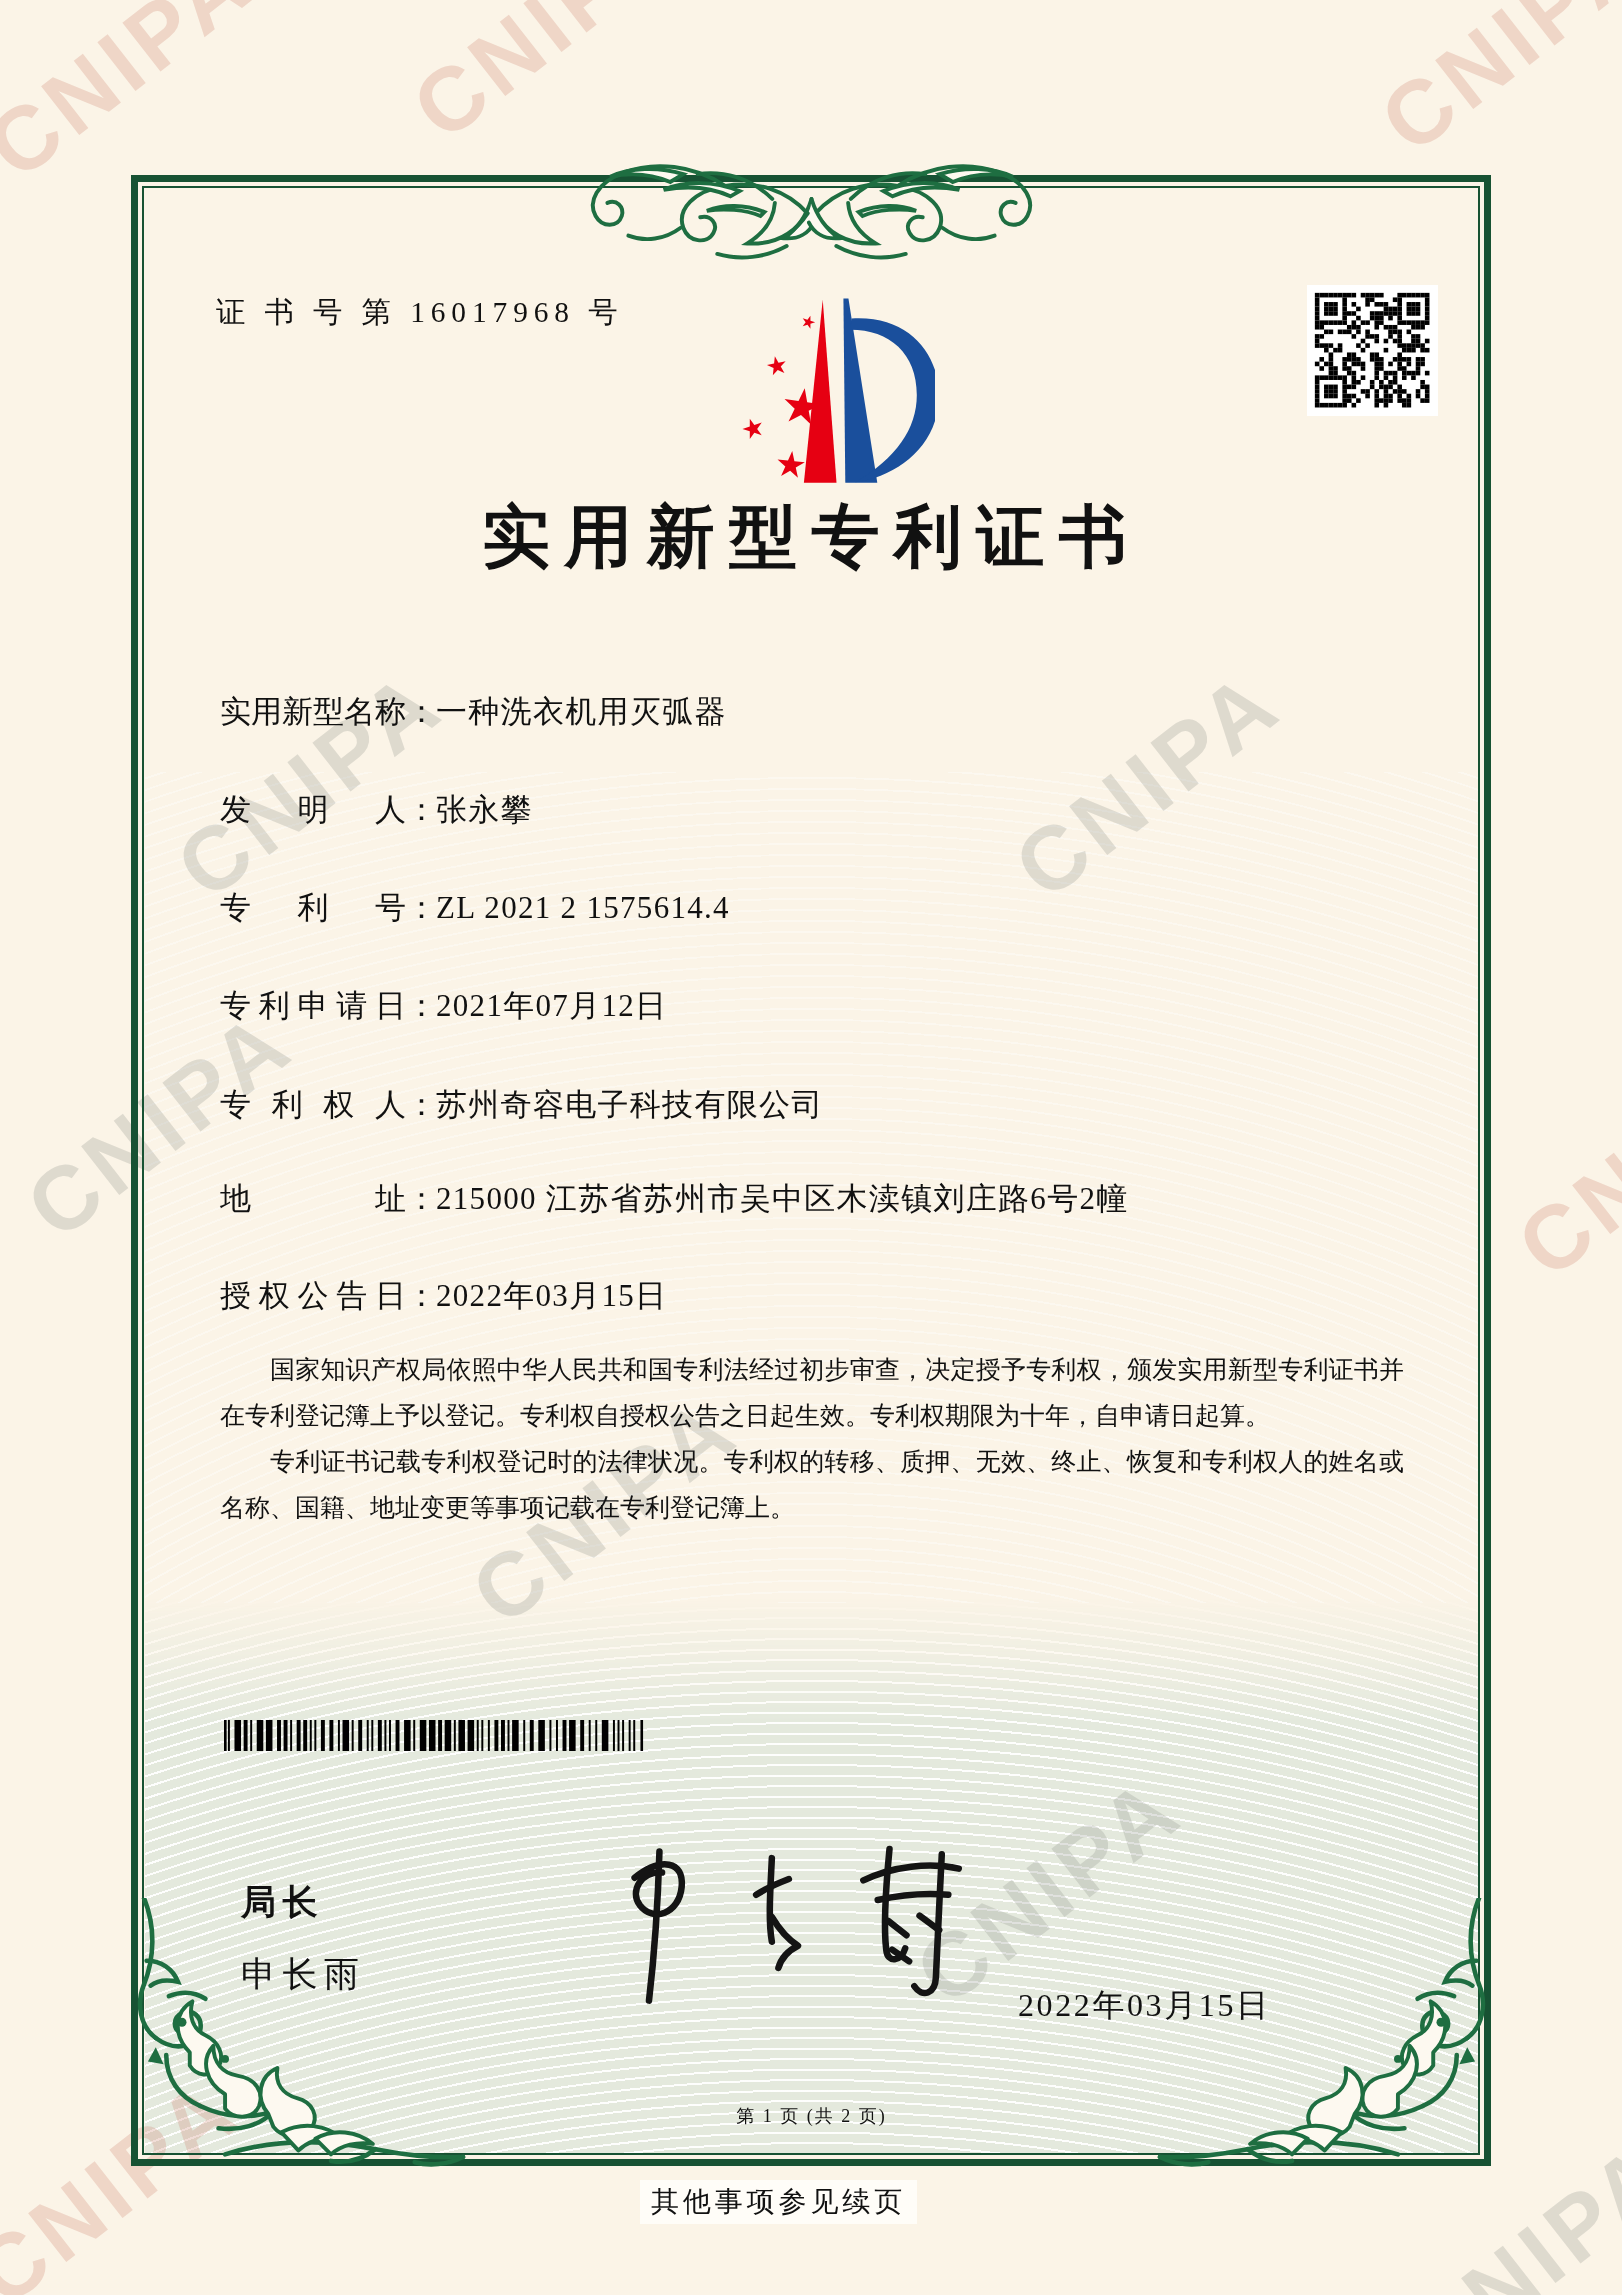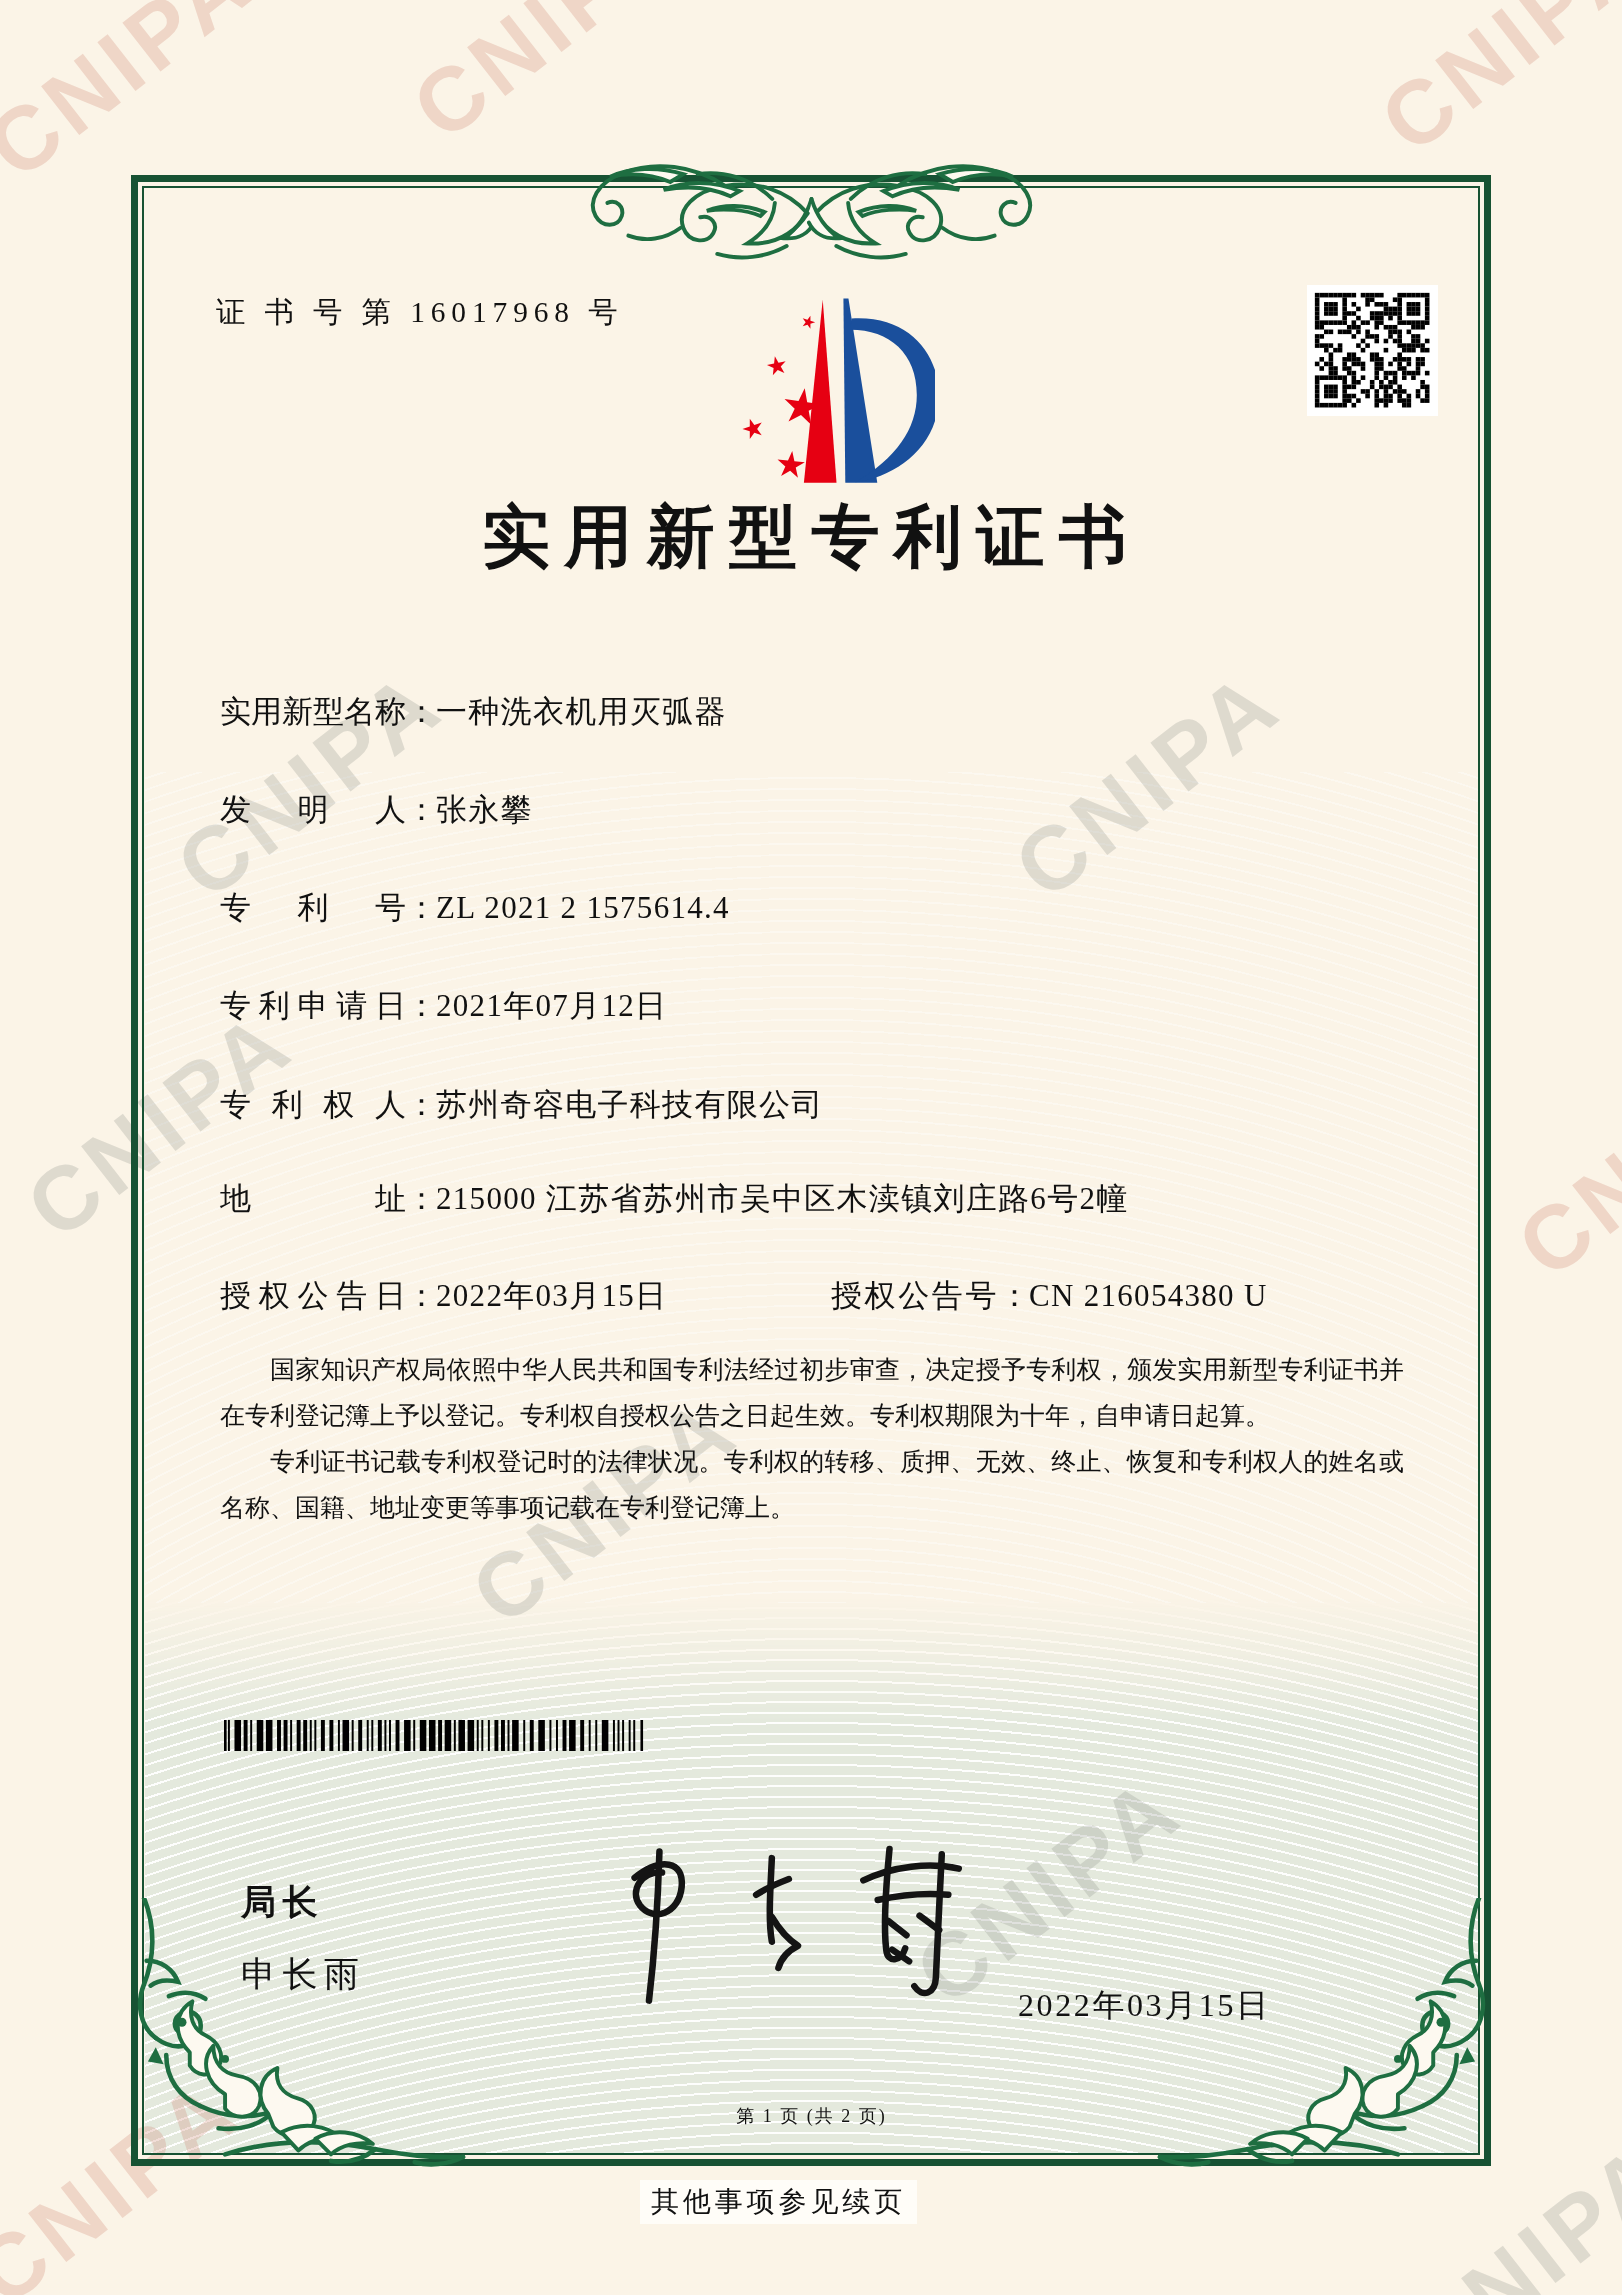--- a/index.html
+++ b/index.html
@@ -527,23 +527,20 @@
     <span class="f-label">专利申请日</span><span class="f-colon">：</span><span class="f-value">2021年07月12日</span>
   </div>
   <div class="field-row" style="top:1084px">
     <span class="f-label">专利权人</span><span class="f-colon">：</span><span class="f-value">苏州奇容电子科技有限公司</span>
   </div>
   <div class="field-row" style="top:1178px">
     <span class="f-label">地址</span><span class="f-colon">：</span><span class="f-value">215000 江苏省苏州市吴中区木渎镇刘庄路6号2幢</span>
   </div>
   <div class="field-row" style="top:1275px">
     <span class="f-label">授权公告日</span><span class="f-colon">：</span><span class="f-value">2022年03月15日</span>
-    <span class="g2">
-      <span class="f-label">授权公告号</span><span class="f-colon">：</span><span class="f-value">CN 216054380 U</span>
-    </span>
   </div>
 
   <div class="body-text">
     <p>国家知识产权局依照中华人民共和国专利法经过初步审查，决定授予专利权，颁发实用新型专利证书并在专利登记簿上予以登记。专利权自授权公告之日起生效。专利权期限为十年，自申请日起算。</p>
     <p>专利证书记载专利权登记时的法律状况。专利权的转移、质押、无效、终止、恢复和专利权人的姓名或名称、国籍、地址变更等事项记载在专利登记簿上。</p>
   </div>
 
   <svg id="barcode" viewBox="0 0 646 47" preserveAspectRatio="none">
       <rect x="0" y="0" width="4" height="47" fill="#000"></rect>
       <rect x="6" y="0" width="3" height="47" fill="#000"></rect>

